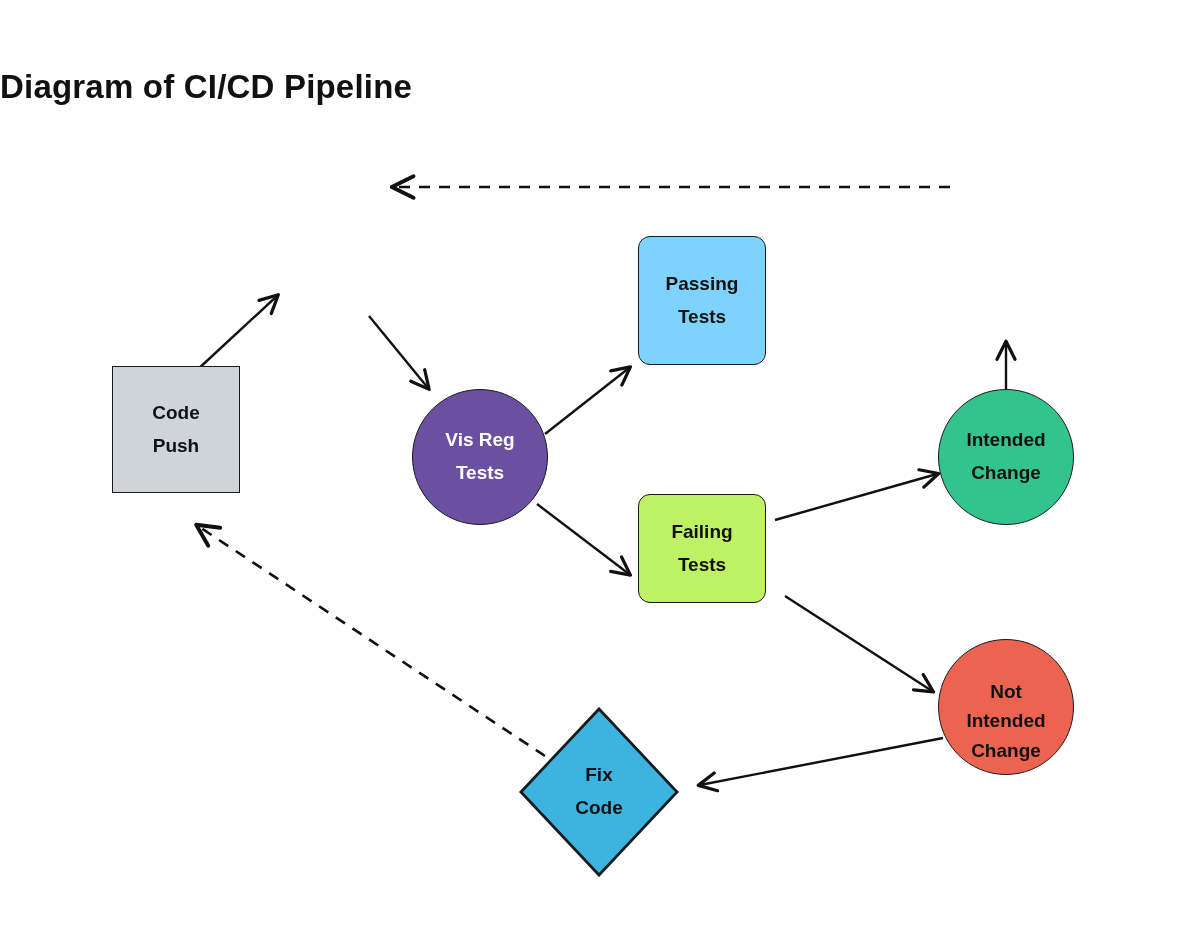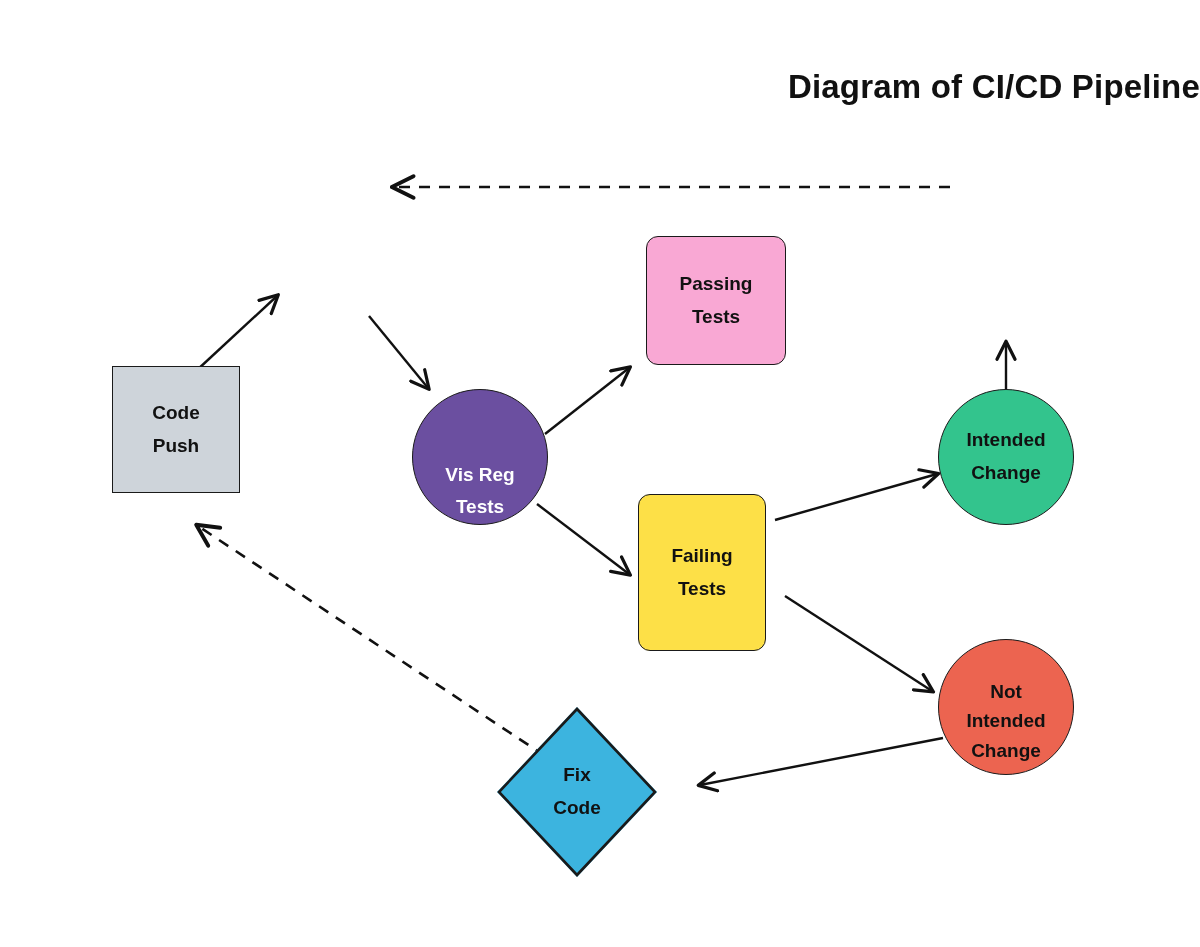--- a/index.html
+++ b/index.html
@@ -16,21 +16,21 @@
     width: 1200px;
     height: 947px;
     background: #ffffff;
     overflow: hidden;
   }
   #diagram-title {
     position: absolute;
     left: 0;
     top: 68px;
     width: 1200px;
-    text-align: right;
+    text-align: left;
     font-size: 33px;
     font-weight: bold;
     color: #111111;
     letter-spacing: 0.2px;
   }
   svg#edges {
     position: absolute;
     left: 0;
     top: 0;
     width: 1200px;
@@ -129,48 +129,48 @@
 
     <line x1="545" y1="756" x2="198" y2="526" stroke="#111111" stroke-width="2.6" stroke-dasharray="11 9" marker-end="url(#arrow-dashed)"></line>
   </svg>
 
   <div class="node shape-rect" style="left:112px; top:366px; width:128px; height:127px; background:#ced4da;">
     <span class="node-label">Code
 Push</span>
   </div>
 
 
-  <div class="node shape-circle light-text" style="left:412px; top:389px; width:136px; height:136px; background:#6b4fa0;align-items:flex-end;">
+  <div class="node shape-circle light-text" style="left:412px; top:389px; width:136px; height:136px; background:#6b4fa0;">
     <span class="node-label">Vis Reg
 Tests</span>
   </div>
 
-  <div class="node shape-round" style="left:638px; top:236px; width:140px; height:129px; background:#f9a8d4;margin-left:8px;">
+  <div class="node shape-round" style="left:638px; top:236px; width:128px; height:129px; background:#7dd3fc;">
     <span class="node-label">Passing
 Tests</span>
   </div>
 
-  <div class="node shape-round" style="left:638px; top:494px; width:128px; height:157px; background:#fde047;">
+  <div class="node shape-round" style="left:638px; top:494px; width:128px; height:109px; background:#bef264;">
     <span class="node-label">Failing
 Tests</span>
   </div>
 
   <div class="node shape-circle" style="left:938px; top:389px; width:136px; height:136px; background:#33c48d;">
     <span class="node-label">Intended
 Change</span>
   </div>
 
   <div class="node shape-circle" style="left:938px; top:639px; width:136px; height:136px; background:#ec6450;">
     <span class="node-label" style="line-height:1.55;margin-top:28px;">Not
 Intended
 Change</span>
   </div>
 
 
-  <div class="node shape-diamond" style="left:497px; top:707px; width:160px; height:170px;">
+  <div class="node shape-diamond" style="left:519px; top:707px; width:160px; height:170px;">
     <div class="diamond-face" style="background:#3cb4df;"></div>
     <svg class="diamond-edge" viewBox="0 0 160 170" preserveAspectRatio="none">
       <polygon points="80,2 158,85 80,168 2,85" fill="none" stroke="#1a1a1a" stroke-width="2.6"></polygon>
     </svg>
     <span class="node-label">Fix
 Code</span>
   </div>
 
 </div>
 

